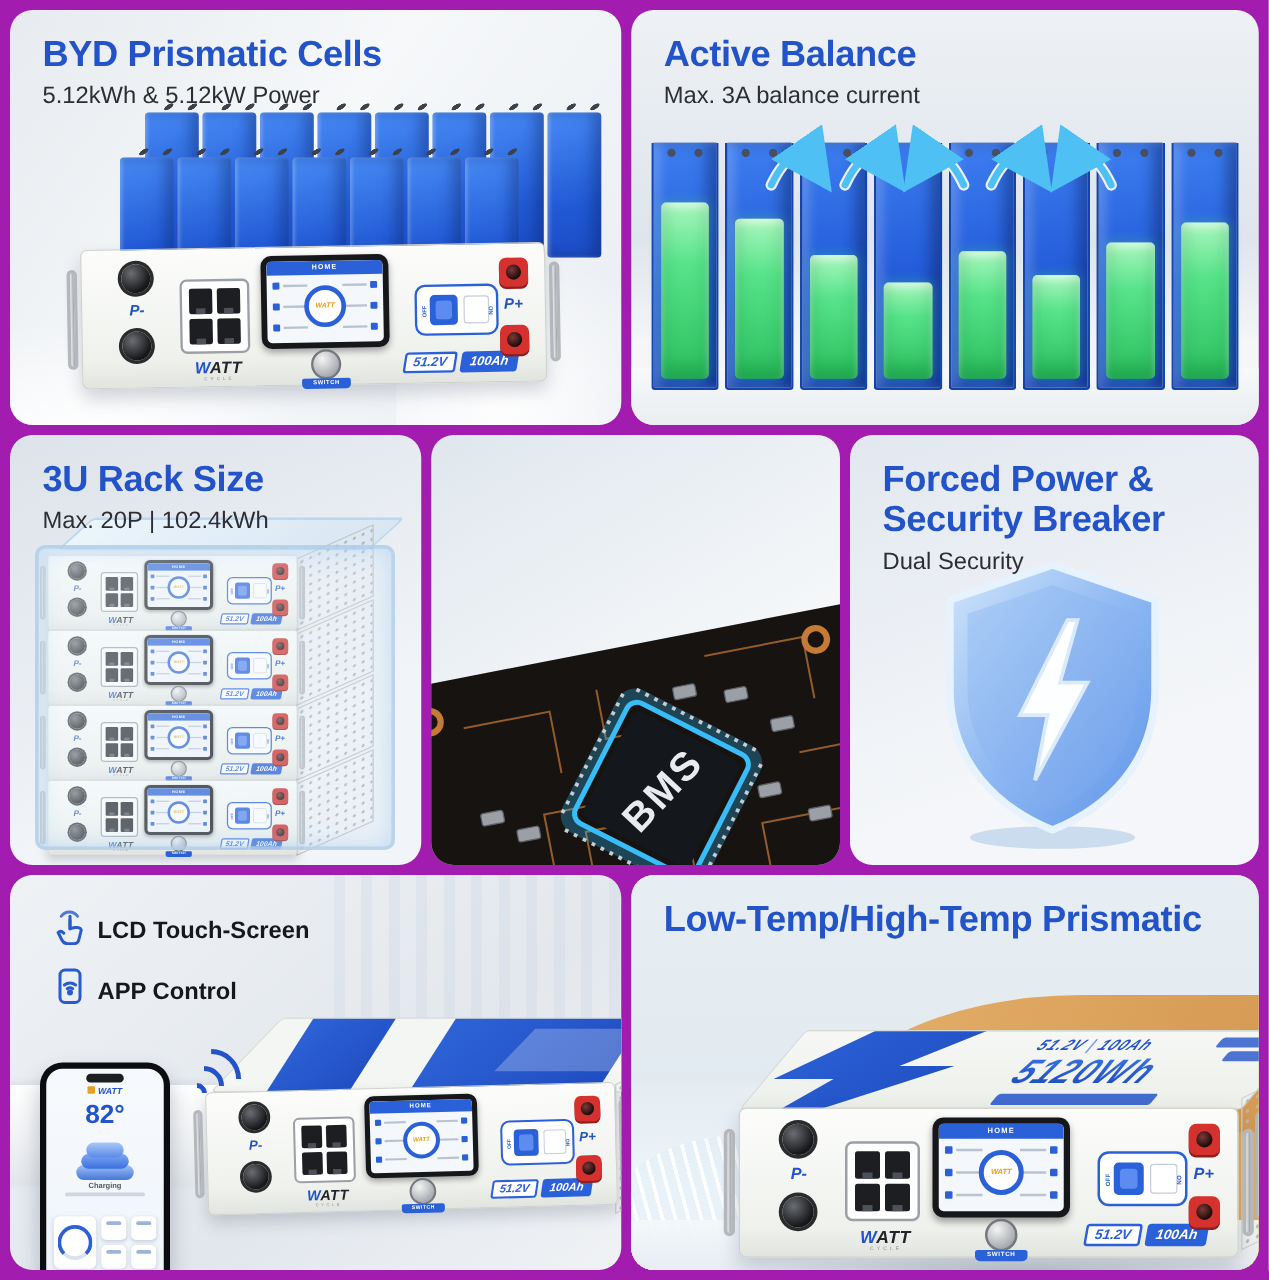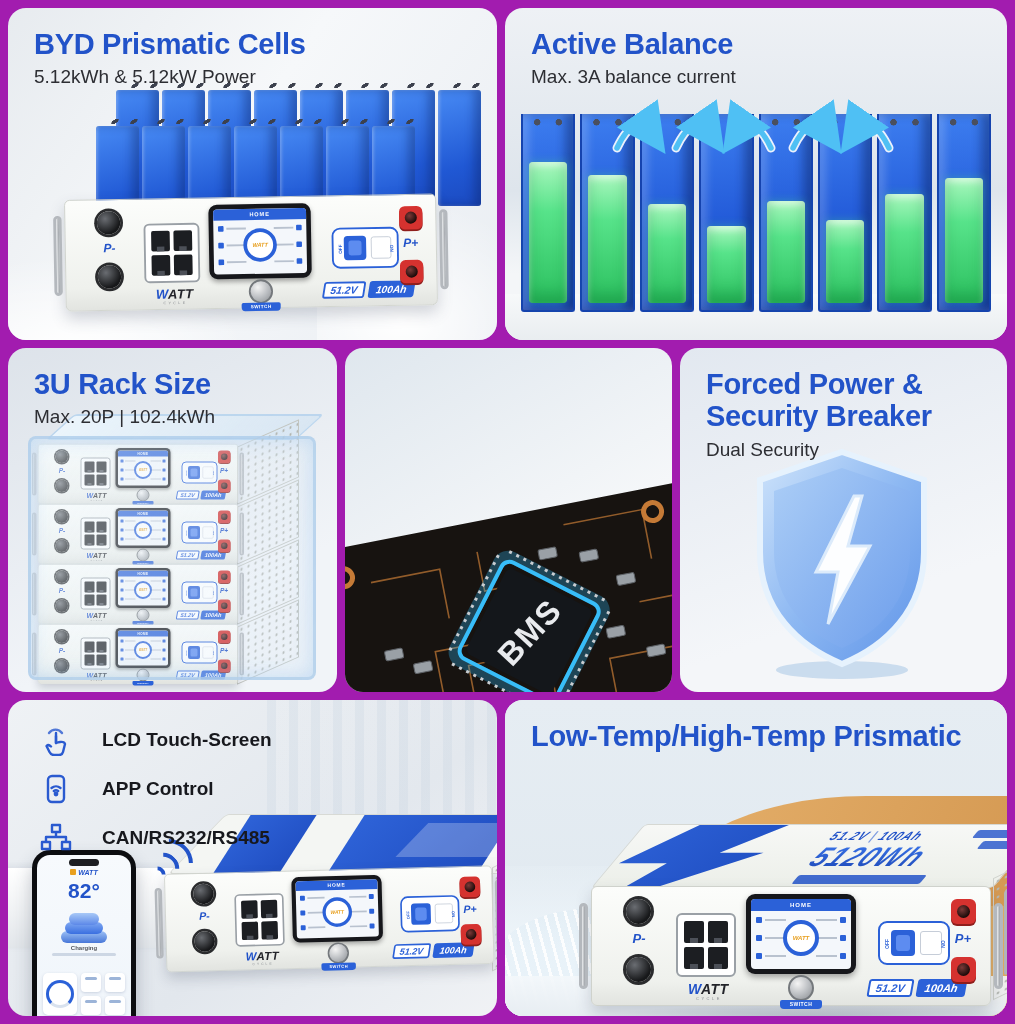--- a/index.html
+++ b/index.html
@@ -123,21 +123,21 @@
   
   .pcb{position:absolute;right:-24px;bottom:-26px;width:356px;height:246px;transform:rotate(-3deg)}
 
   
   .shield{position:absolute;left:58px;top:96px;width:212px;height:238px}
 
   
   .p6-blinds{position:absolute;right:0;top:0;width:230px;height:170px;opacity:.45;
       background:repeating-linear-gradient(90deg,rgba(196,210,224,.55) 0 9px,rgba(242,246,250,.15) 9px 22px)}
   .feat-list{position:absolute;left:32px;top:24px;z-index:6}
-  .feat-row{display:flex;align-items:center;gap:30px;margin-bottom:17px}
+  .feat-row{display:flex;align-items:flex-end;gap:6px;margin-bottom:17px}
   .feat-icon{width:32px;height:32px;flex:0 0 32px}
   .feat-label{font-size:19px;font-weight:600;color:#17181d}
   .phone{position:absolute;left:24px;top:150px;width:104px;height:208px;background:#0c0d10;border-radius:18px;padding:5px;z-index:5;
       box-shadow:0 10px 18px rgba(50,60,80,.3)}
   .phone-notch{position:absolute;left:50%;top:9px;transform:translateX(-50%);width:30px;height:7px;border-radius:4px;background:#1d1e22;z-index:2}
   .phone-screen{width:100%;height:100%;background:linear-gradient(180deg,#f7fafd,#eef4fa);border-radius:13px;overflow:hidden;position:relative;text-align:center}
   .ph-brand{margin-top:14px;font-size:7px;font-weight:800;font-style:italic;color:var(--accent)}
   .ph-brand::before{content:"";display:inline-block;width:6px;height:6px;background:#e8a020;margin-right:2px;border-radius:1px}
   .ph-reading{font-size:21px;font-weight:800;color:var(--accent);margin-top:3px}
   .ph-batt{width:46px;height:36px;margin:4px auto 2px;position:relative}
@@ -632,29 +632,20 @@
       </div>
       <div class="feat-row">
         <svg class="feat-icon" viewBox="0 0 32 32" fill="none" stroke="#2a5ad0" stroke-width="2.4" stroke-linecap="round" stroke-linejoin="round">
           <rect x="8" y="3" width="16" height="26" rx="4"></rect>
           <path d="M11.5 15 a7 7 0 0 1 9 0"></path>
           <path d="M13.8 18 a4 4 0 0 1 4.4 0"></path>
           <circle cx="16" cy="21" r="1.2" fill="#2a5ad0"></circle>
         </svg>
         <span class="feat-label">APP Control</span>
       </div>
-      <div class="feat-row">
-        <svg class="feat-icon" viewBox="0 0 32 32" fill="none" stroke="#2a5ad0" stroke-width="2.4" stroke-linejoin="round">
-          <rect x="12" y="3" width="8" height="7"></rect>
-          <path d="M16 10 v5 M6 20 v-5 h20 v5"></path>
-          <rect x="2" y="20" width="8" height="7"></rect>
-          <rect x="22" y="20" width="8" height="7"></rect>
-        </svg>
-        <span class="feat-label">CAN/RS232/RS485</span>
-      </div>
     </div>
 
     <div class="b6">
       <div class="b6-top">
         <div class="s1"></div>
           <div class="s2"></div>
           <div class="s3"></div>
       </div>
       <div class="b6-side"></div>
       <div class="batt-slot">

